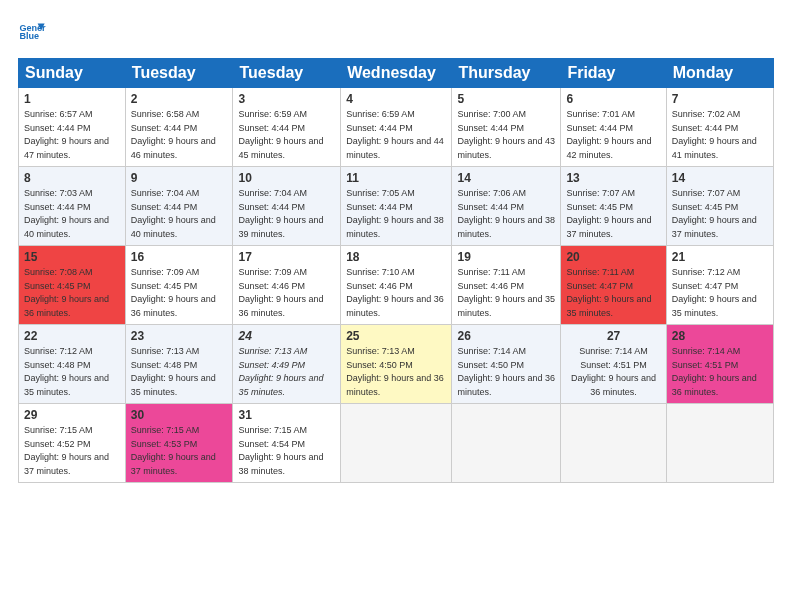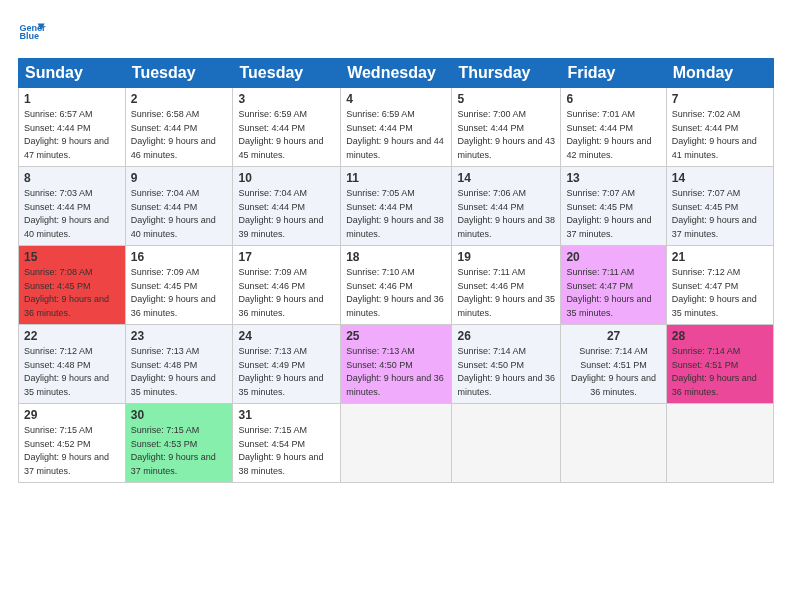--- a/index.html
+++ b/index.html
@@ -275,21 +275,21 @@
         </div>
       </td>
           <td style="background: rgb(255, 255, 255); margin-top: 31px;">
         <span class="day-num">19</span>
         <div class="day-info">
           <span>Sunrise: 7:11 AM</span><br>
           <span>Sunset: 4:46 PM</span><br>
           <span>Daylight: 9 hours and 35 minutes.</span>
         </div>
       </td>
-          <td style="background: #f0abfc;">
+          <td style="background: #ef4444;">
         <span class="day-num">20</span>
         <div class="day-info">
           <span>Sunrise: 7:11 AM</span><br>
           <span>Sunset: 4:47 PM</span><br>
           <span>Daylight: 9 hours and 35 minutes.</span>
         </div>
       </td>
           <td style="background: rgb(255, 255, 255);">
         <span class="day-num">21</span>
         <div class="day-info">
@@ -309,29 +309,29 @@
         </div>
       </td>
           <td style="background: rgb(240, 244, 250);">
         <span class="day-num">23</span>
         <div class="day-info">
           <span>Sunrise: 7:13 AM</span><br>
           <span>Sunset: 4:48 PM</span><br>
           <span>Daylight: 9 hours and 35 minutes.</span>
         </div>
       </td>
-          <td style="background: rgb(240, 244, 250);">
+          <td style="background: rgb(240, 244, 250); font-style: italic;">
         <span class="day-num">24</span>
         <div class="day-info">
           <span>Sunrise: 7:13 AM</span><br>
           <span>Sunset: 4:49 PM</span><br>
           <span>Daylight: 9 hours and 35 minutes.</span>
         </div>
       </td>
-          <td style="background: #f0abfc; margin-top: 44px;">
+          <td style="background: #fef9c3; margin-top: 44px;">
         <span class="day-num">25</span>
         <div class="day-info">
           <span>Sunrise: 7:13 AM</span><br>
           <span>Sunset: 4:50 PM</span><br>
           <span>Daylight: 9 hours and 36 minutes.</span>
         </div>
       </td>
           <td style="background: rgb(240, 244, 250); margin-top: 40px;">
         <span class="day-num">26</span>
         <div class="day-info">
@@ -359,21 +359,21 @@
         </tr>
         <tr>
           <td style="background: rgb(255, 255, 255);">
         <span class="day-num">29</span>
         <div class="day-info">
           <span>Sunrise: 7:15 AM</span><br>
           <span>Sunset: 4:52 PM</span><br>
           <span>Daylight: 9 hours and 37 minutes.</span>
         </div>
       </td>
-          <td style="background: #86efac;">
+          <td style="background: #ec4899;">
         <span class="day-num">30</span>
         <div class="day-info">
           <span>Sunrise: 7:15 AM</span><br>
           <span>Sunset: 4:53 PM</span><br>
           <span>Daylight: 9 hours and 37 minutes.</span>
         </div>
       </td>
           <td style="background: rgb(255, 255, 255); margin-top: 28px;">
         <span class="day-num">31</span>
         <div class="day-info">

